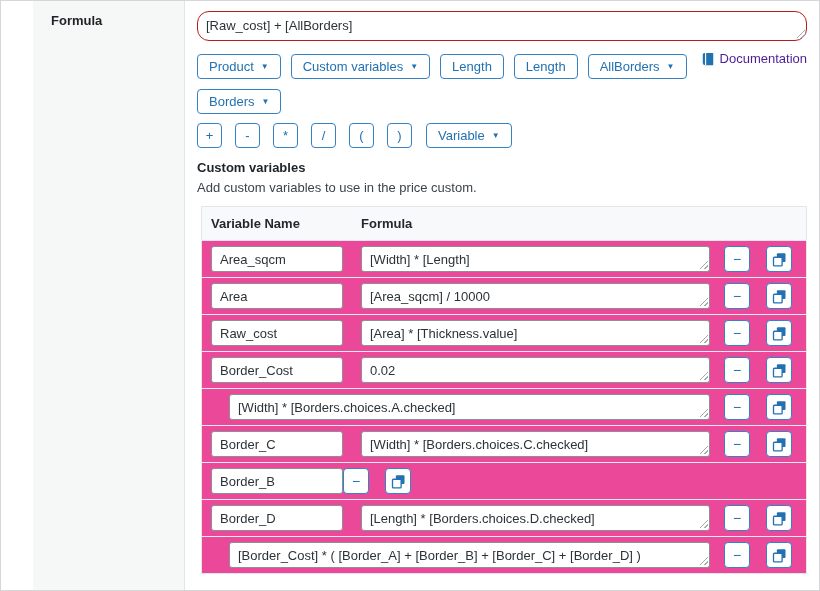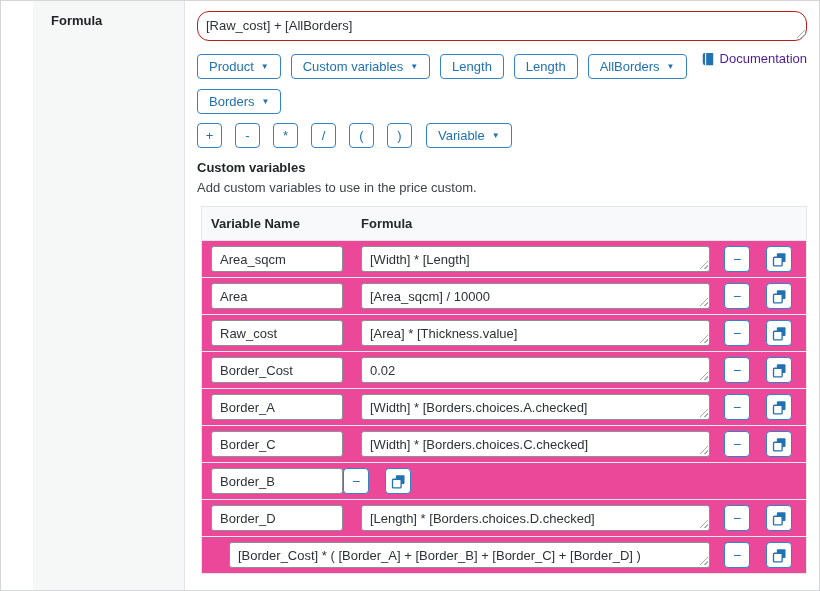--- a/index.html
+++ b/index.html
@@ -310,21 +310,20 @@
             </button>
             <button class="btn icon-btn copy-btn">
               <svg width="15" height="15" viewBox="0 0 16 16">
                 <rect x="5.2" y="1.4" width="9.2" height="9.2" rx="1" fill="#2271b1"></rect>
                 <rect x="1.6" y="5.6" width="9.2" height="9.2" rx="1" fill="#fff" stroke="#2271b1" stroke-width="1.4"></rect>
               </svg>
             </button>
           </div>
 
           <div class="cv-row">
-            <input class="name-input" value="Border_A" style="">
             <div class="fwrap">
               <textarea class="formula-input" style="">[Width] * [Borders.choices.A.checked]</textarea>
               <div class="grip"></div>
             </div>
             <button class="btn icon-btn">
               <span class="minus-glyph">−</span>
             </button>
             <button class="btn icon-btn copy-btn">
               <svg width="15" height="15" viewBox="0 0 16 16">
                 <rect x="5.2" y="1.4" width="9.2" height="9.2" rx="1" fill="#2271b1"></rect>

